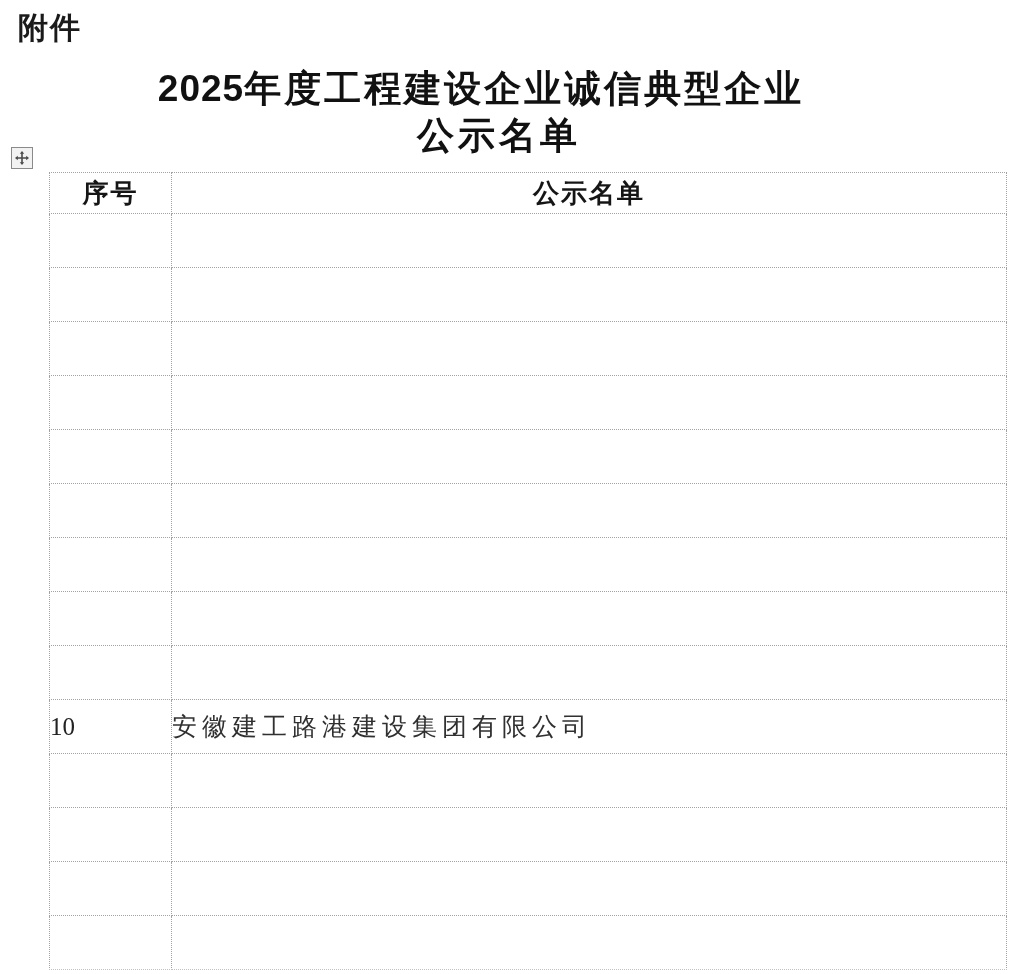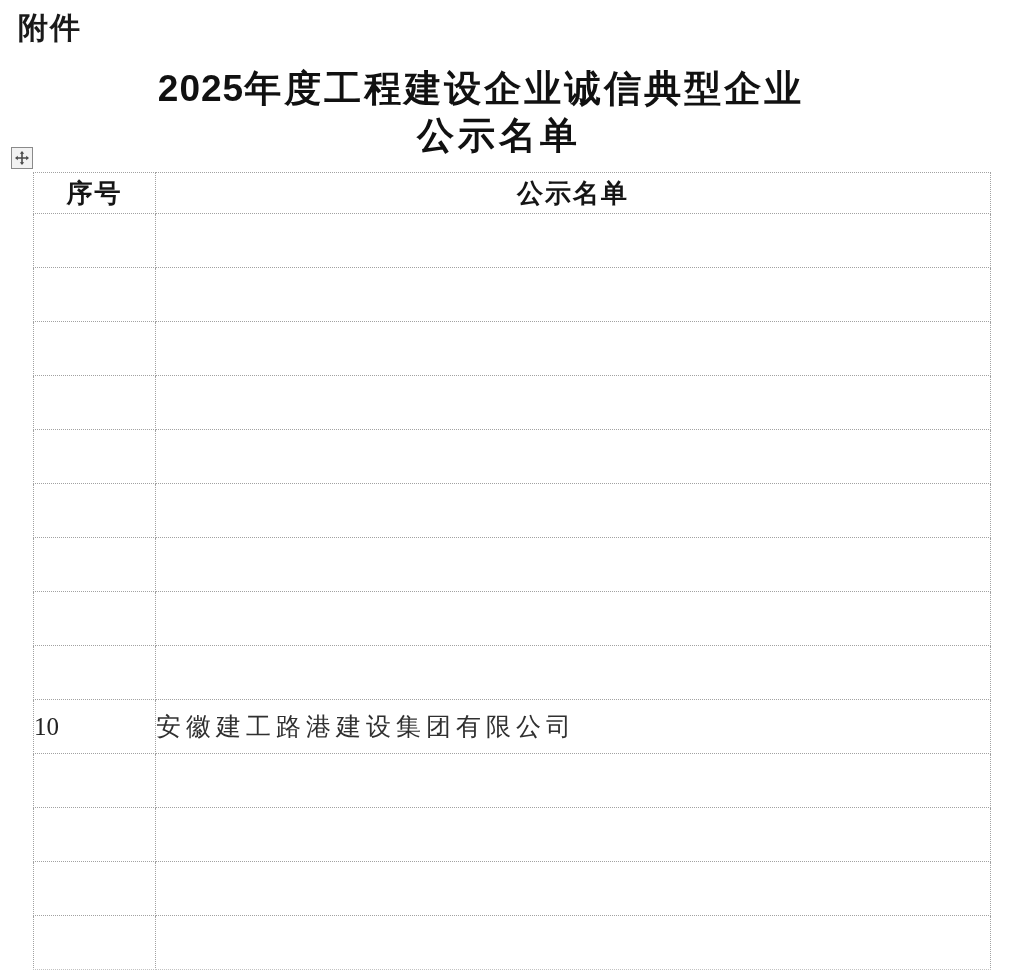--- a/index.html
+++ b/index.html
@@ -60,21 +60,21 @@
     border: 1px solid #8a8a8a;
     background: #f2f2f2;
     box-sizing: content-box;
     display: flex;
     align-items: center;
     justify-content: center;
     cursor: move;
   }
   table.doc-table {
     position: absolute;
-    left: 33px;
+    left: 49px;
     top: 172px;
     border-collapse: collapse;
     table-layout: fixed;
     width: 957px;
   }
   .doc-table th,
   .doc-table td {
     border: 1px dotted #a2a2a2;
     padding: 0;
     vertical-align: middle;

